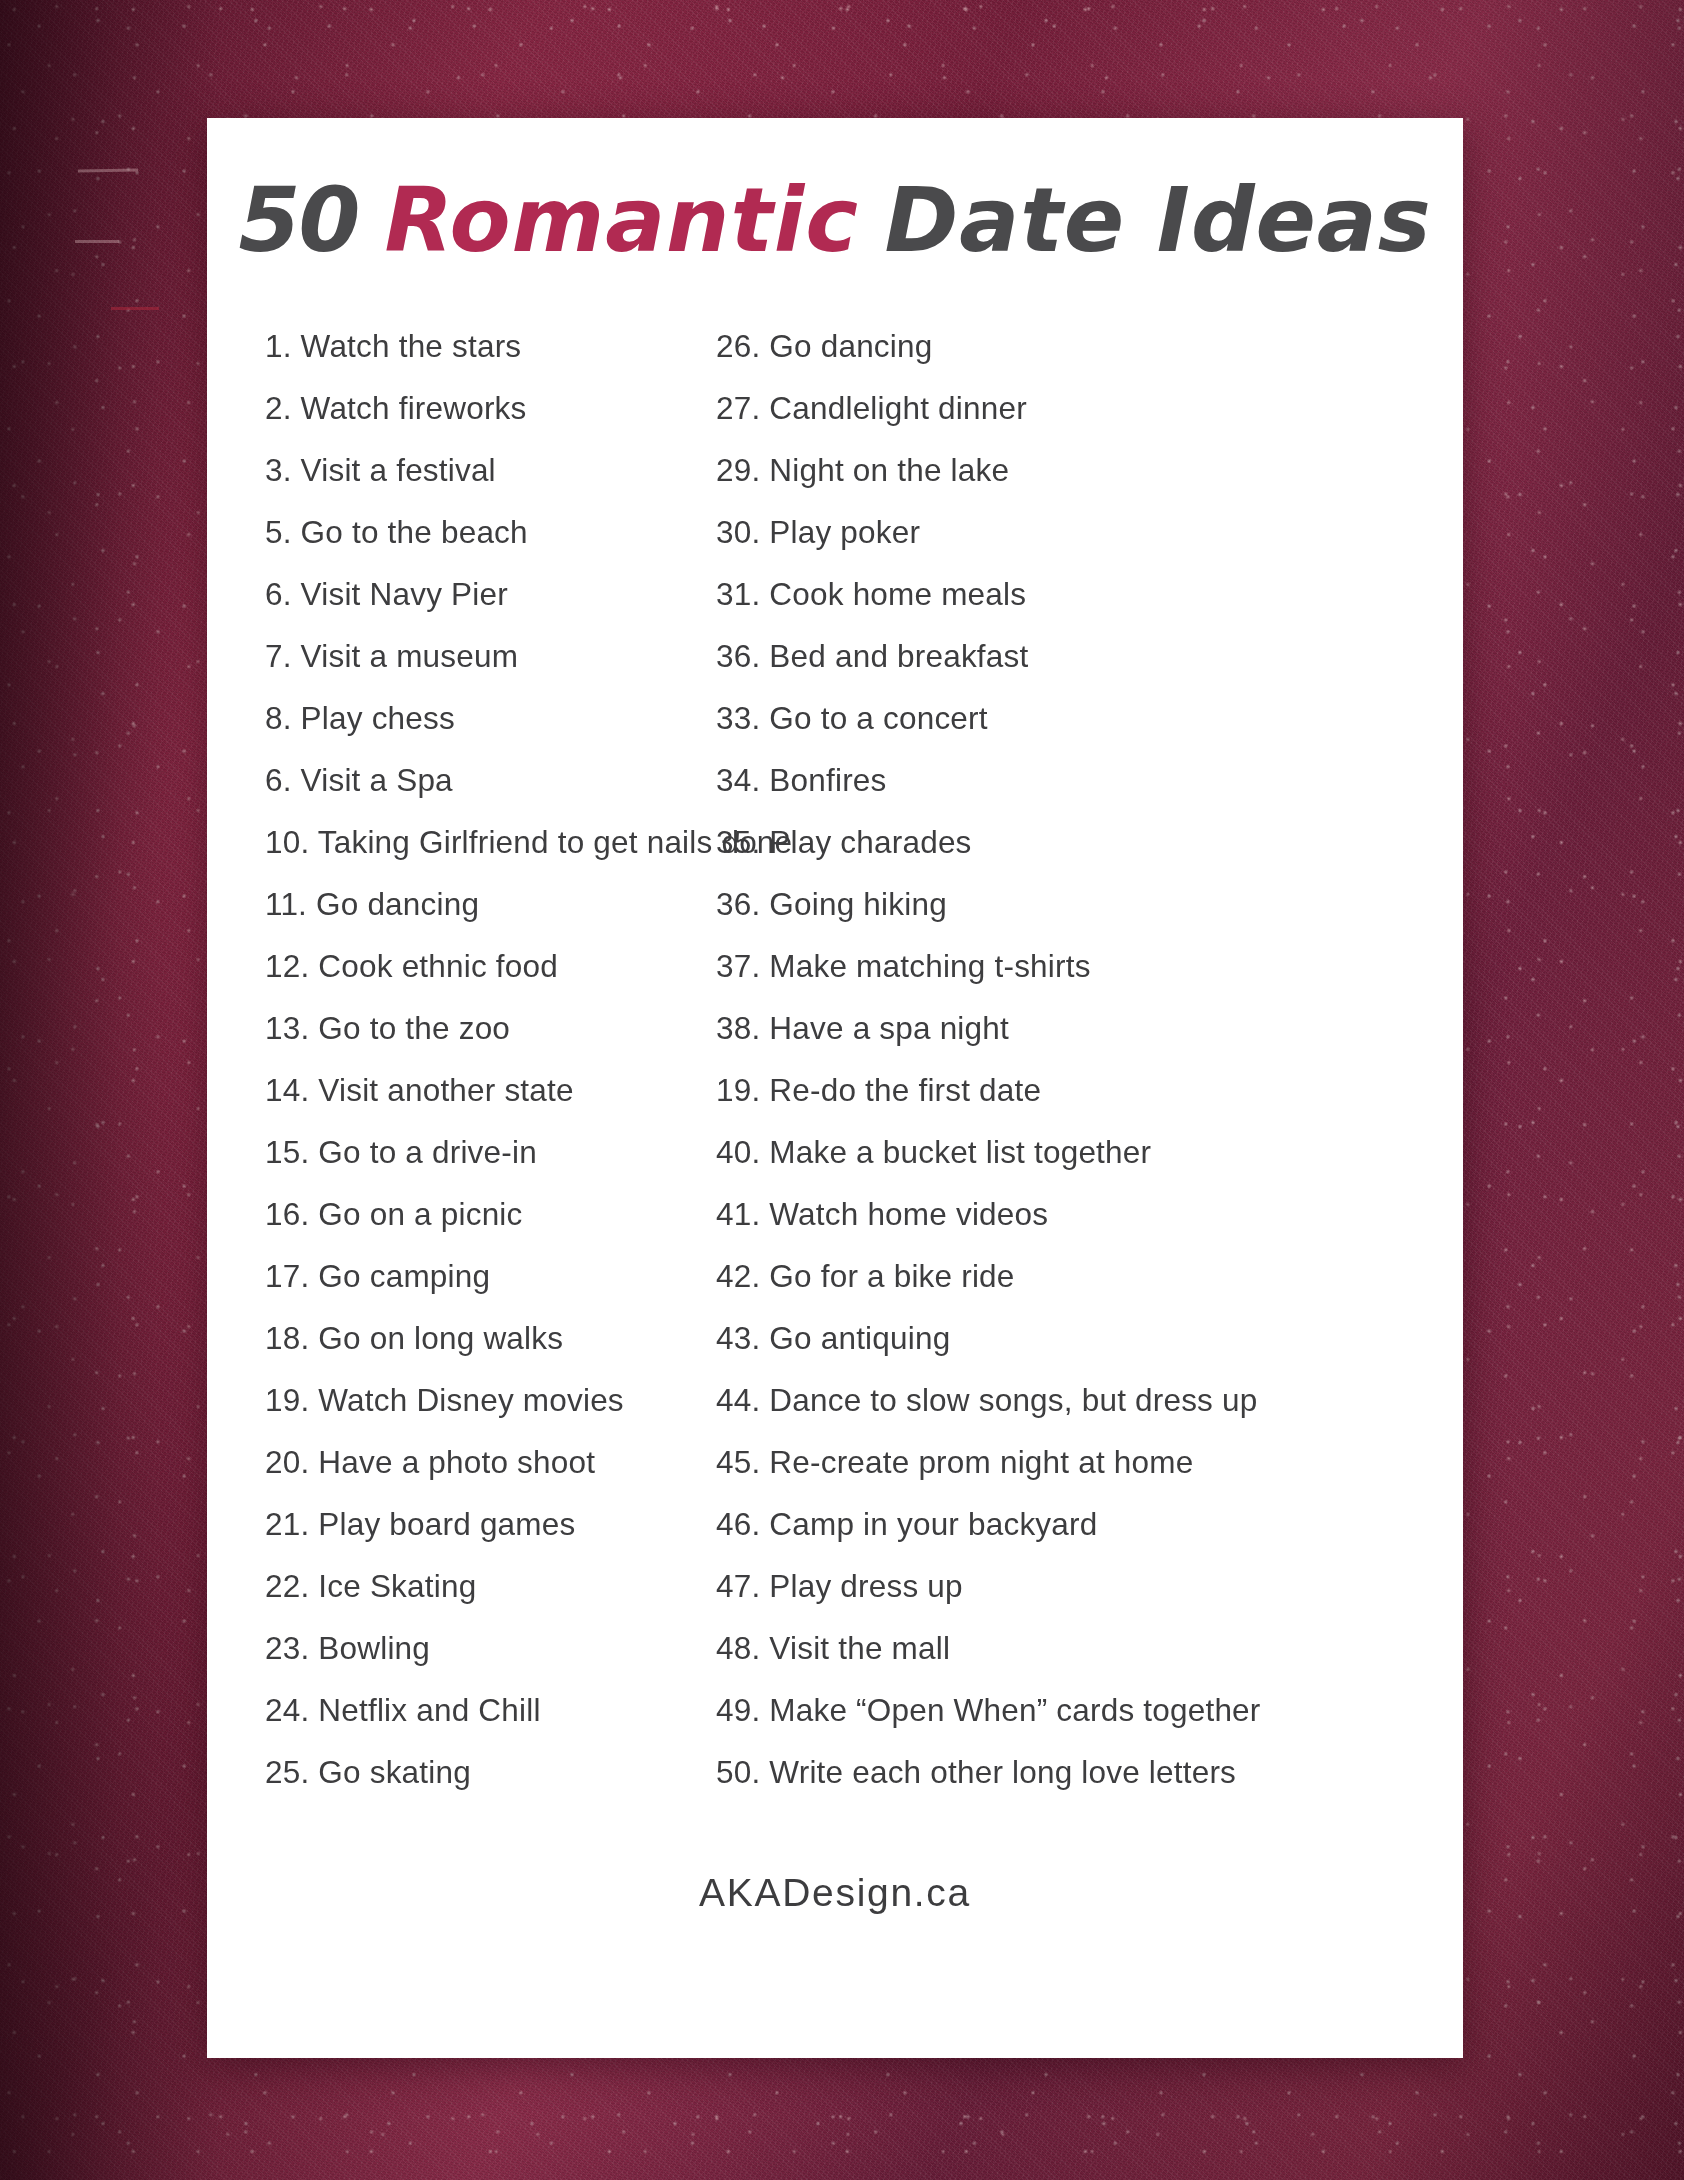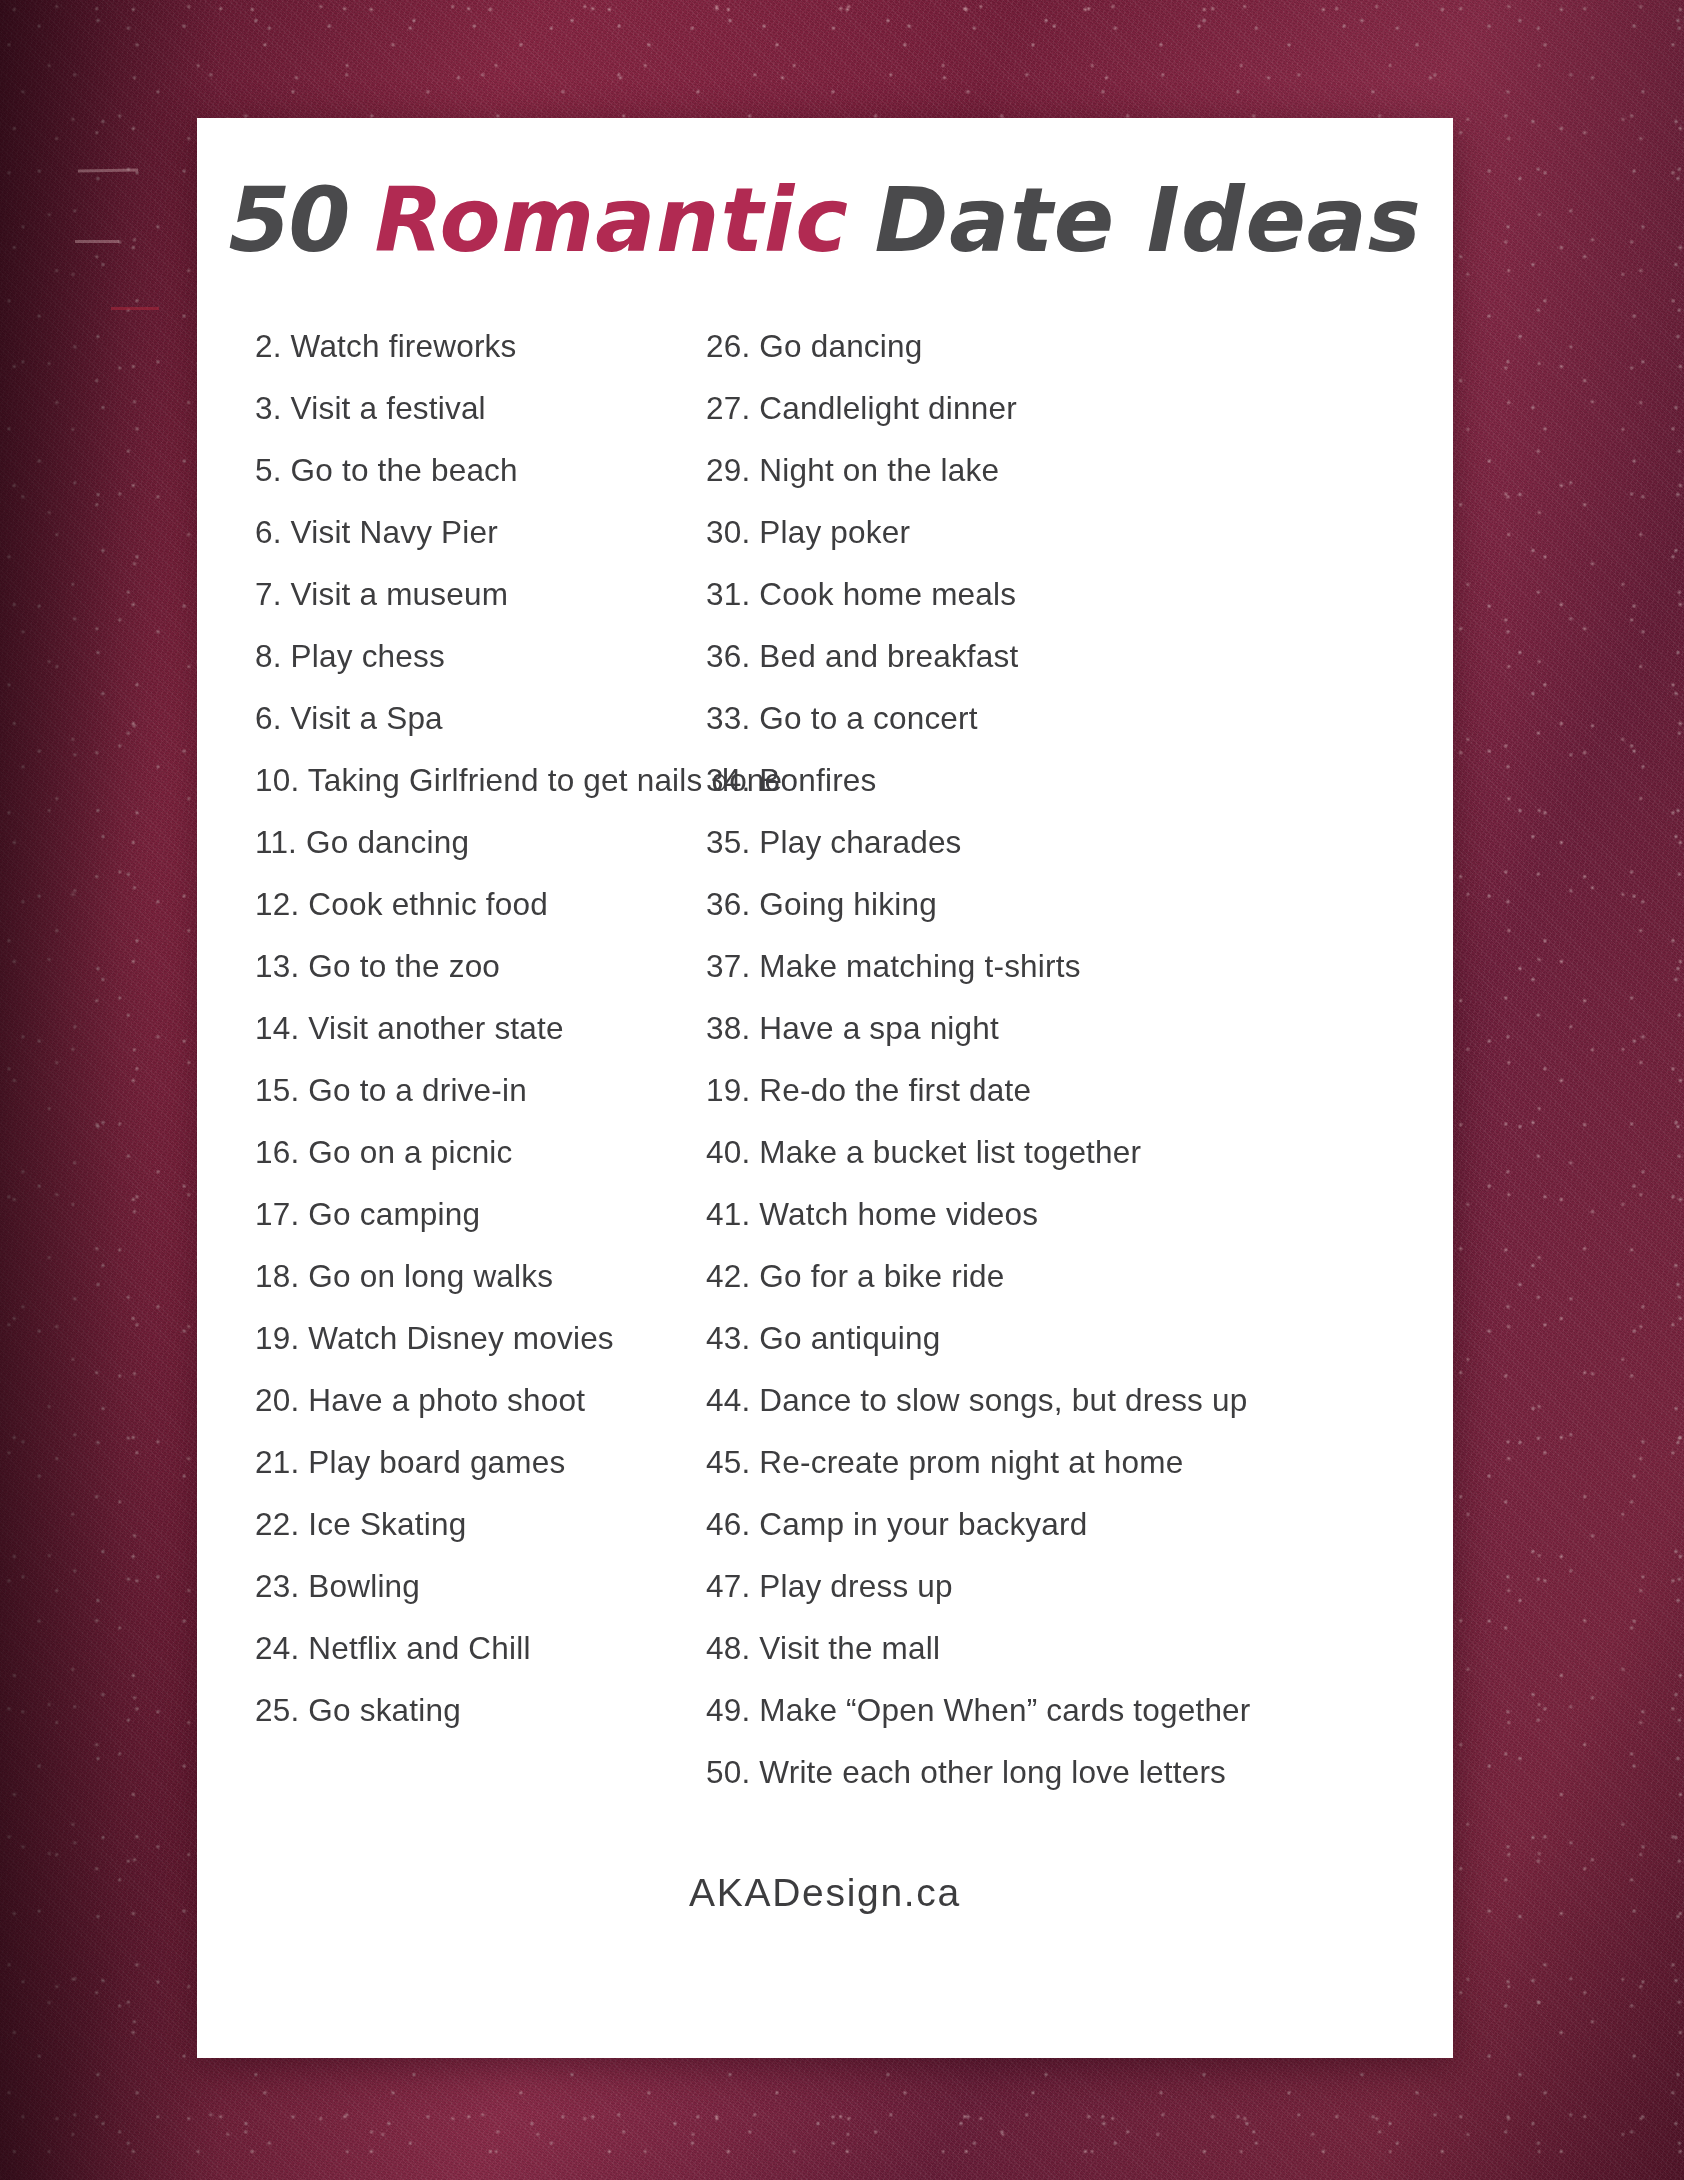--- a/index.html
+++ b/index.html
@@ -70,21 +70,21 @@
     position: absolute;
     background: rgba(230,200,200,0.35);
   }
   .edge-mark-1 { left: 78px; top: 169px; width: 60px; height: 2.6px; transform: rotate(-1deg); }
   .edge-mark-2 { left: 75px; top: 240px; width: 44px; height: 2.6px; }
   .edge-mark-3 { left: 111px; top: 307px; width: 48px; height: 3.4px; background: rgba(180,40,60,0.5); }
 
   
   .sheet {
     position: absolute;
-    left: 197px;
+    left: 207px;
     top: 118px;
     width: 1256px;
     height: 1940px;
     background: #ffffff;
     box-shadow: 0 8.5px 39px rgba(30,0,12,0.45);
   }
 
   .title {
     margin: 0;
     padding: 53px 0 0 0;
@@ -165,20 +165,21 @@
 <div class="sheet">
 
   <h1 class="title">
     <span class="t-num">50</span><span>&nbsp;</span><span class="t-accent">Romantic</span><span>&nbsp;</span><span class="t-dark">Date Ideas</span>
   </h1>
 
   <div class="columns">
 
     <div class="col col-left">
       <ol class="list">
+        <li>1. Watch the stars</li>
         <li>2. Watch fireworks</li>
         <li>3. Visit a festival</li>
         <li>5. Go to the beach</li>
         <li>6. Visit Navy Pier</li>
         <li>7. Visit a museum</li>
         <li>8. Play chess</li>
         <li>6. Visit a Spa</li>
         <li>10. Taking Girlfriend to get nails done</li>
         <li>11. Go dancing</li>
         <li>12. Cook ethnic food</li>

